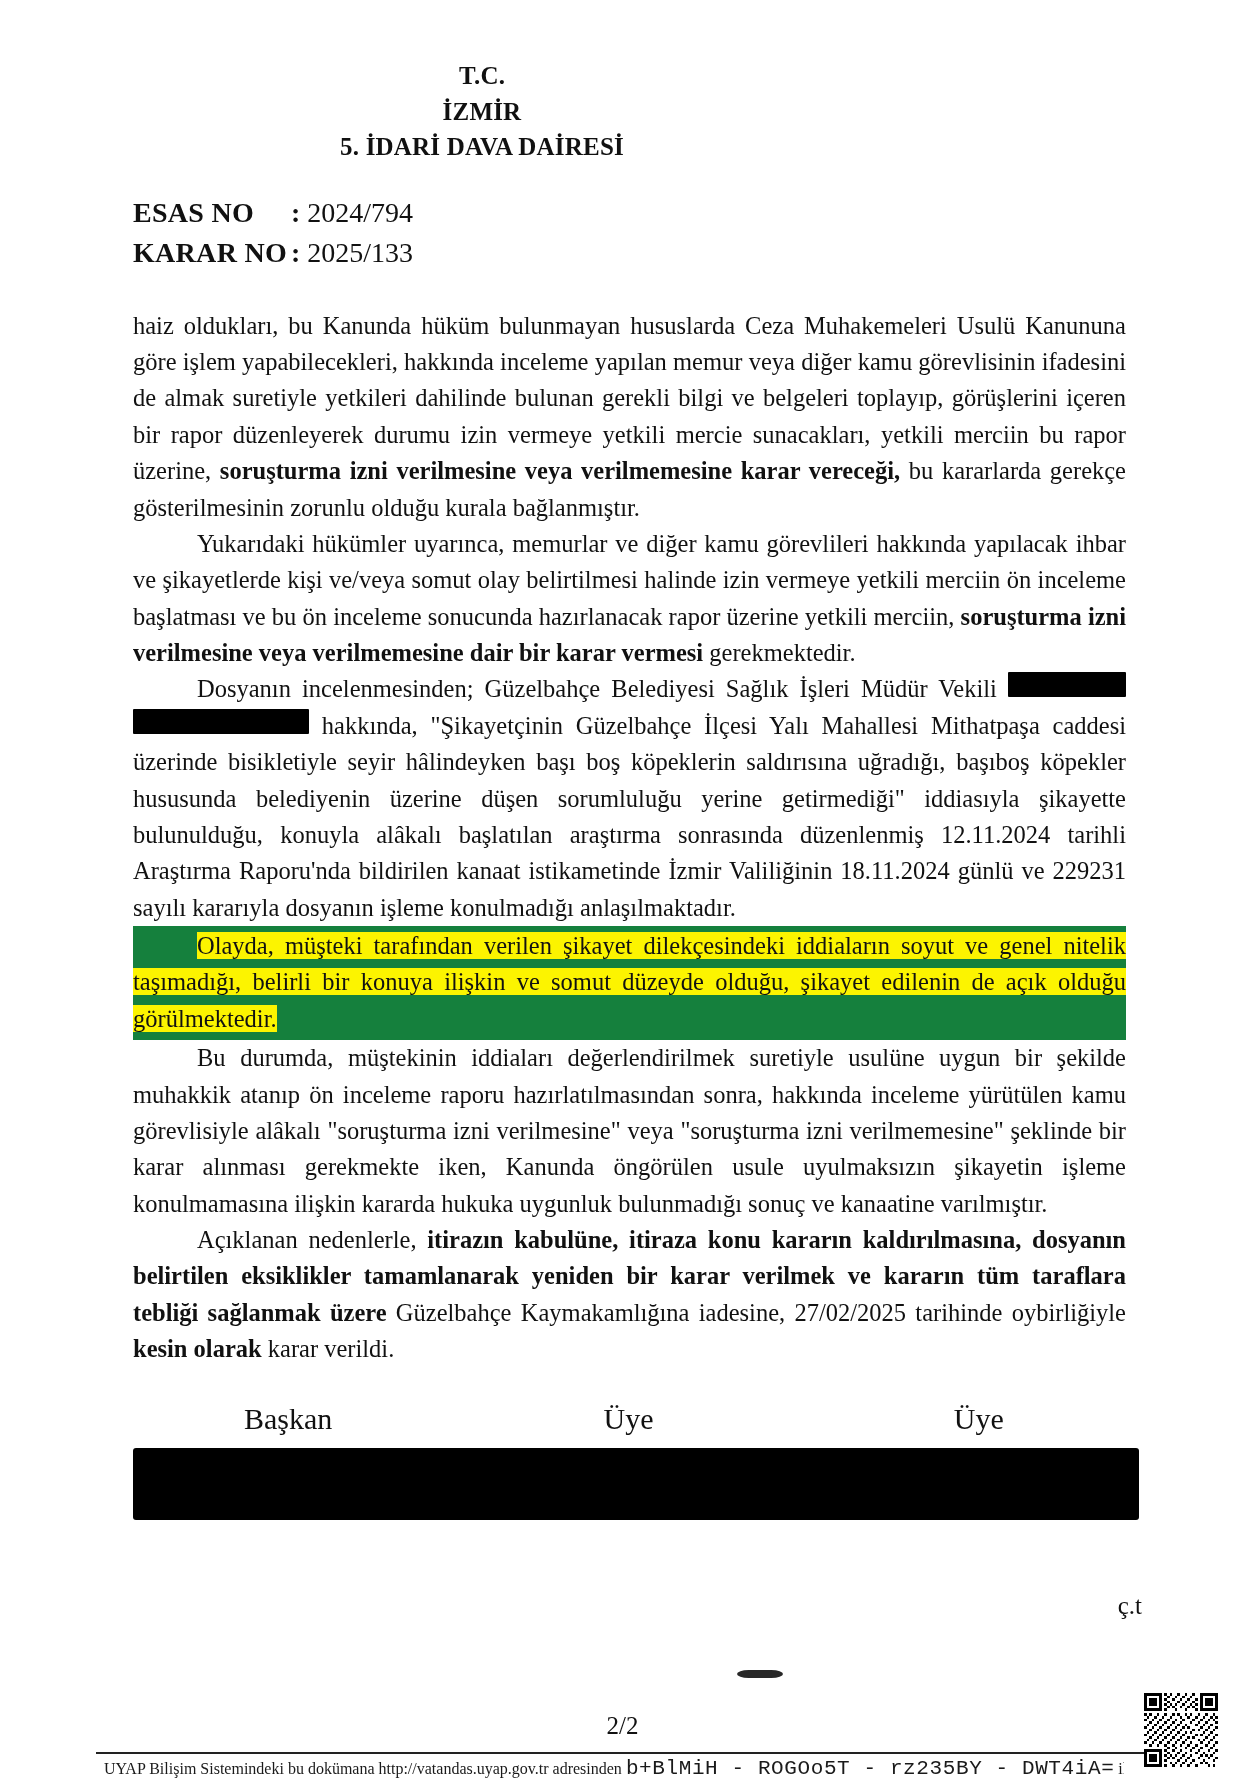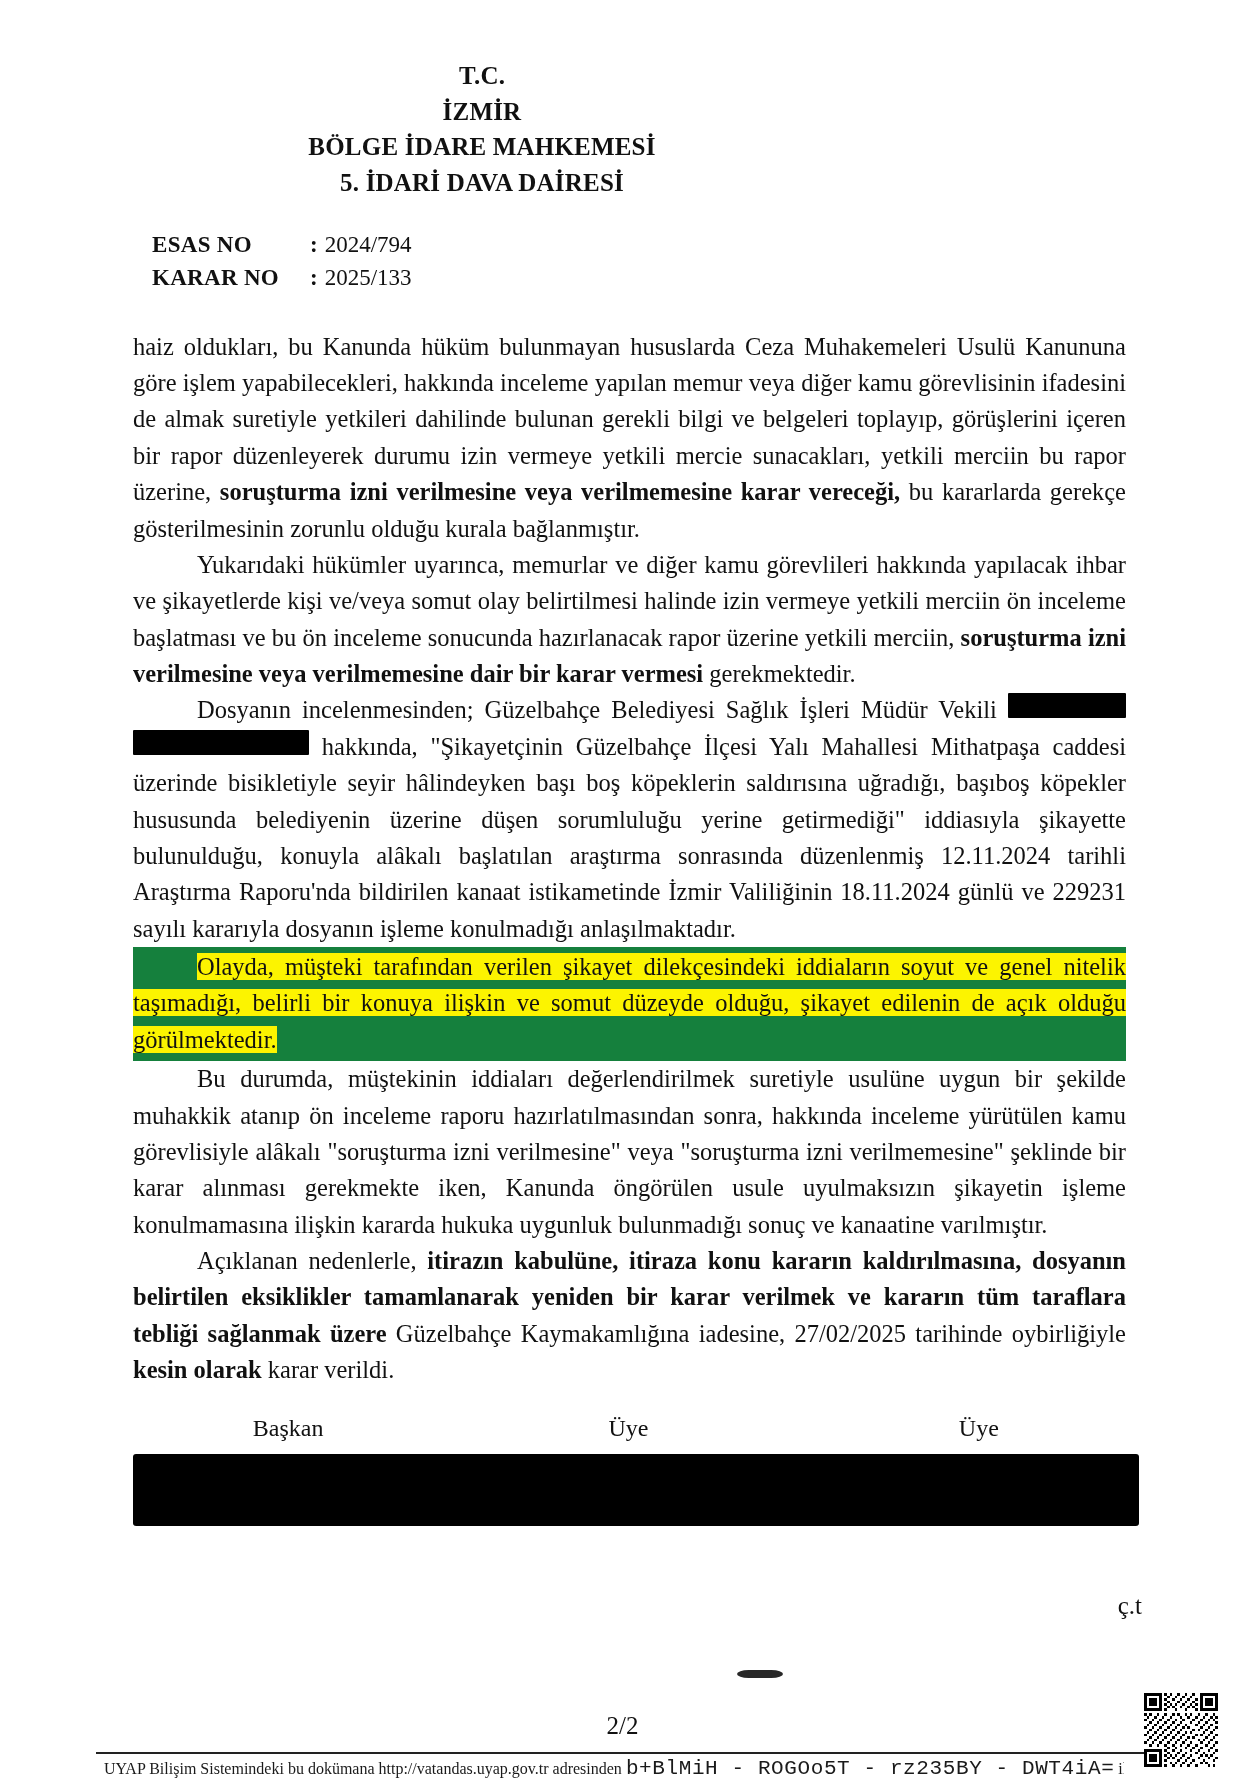--- a/index.html
+++ b/index.html
@@ -26,23 +26,22 @@
     line-height: 1.42;
     letter-spacing: 0.2px;
     padding-left: 10px;
     padding-right: 300px;
   }
   .court-header div { white-space: nowrap; }
 
   .case-numbers {
     margin-top: 28px;
     padding-left: 133px;
-    font-size: 23px;
+    font-size: 28px;
     line-height: 1.45;
-    margin-left: 19px;
   }
   .case-row {
     display: flex;
     align-items: baseline;
   }
   .case-label {
     font-weight: bold;
     letter-spacing: 0.3px;
   }
   .case-label.esas { width: 158px; }
@@ -87,25 +86,25 @@
     -webkit-box-decoration-break: clone;
   }
   .hl-block {
     background: #15803d;
     padding-top: 2px;
     padding-bottom: 3px;
   }
 
   
   .sign-row {
-    margin-top: 26px;
+    margin-top: 34px;
     display: flex;
     padding-left: 133px;
     padding-right: 120px;
-    font-size: 24px;
+    font-size: 30px;
   }
   .sign-cell {
     flex: 1 1 0;
     text-align: center;
   }
   .sign-cell.first { text-align: center; padding-right: 30px; }
   .sign-cell.second { text-align: center; padding-right: 10px; }
   .sign-cell.third { text-align: center; padding-left: 30px; }
 
   .sign-redaction {
@@ -183,21 +182,20 @@
   .qr svg { display: block; }
 </style>
 </head>
 <body>
 
 <div class="page">
 
   <div class="court-header">
     <div>T.C.</div>
     <div>İZMİR</div>
-    <div>BÖLGE İDARE MAHKEMESİ</div>
     <div>5. İDARİ DAVA DAİRESİ</div>
   </div>
 
   <div class="case-numbers">
     <div class="case-row">
       <span class="case-label esas">ESAS NO</span>
       <span class="case-sep">:</span>
       <span class="case-value">2024/794</span>
     </div>
     <div class="case-row">

